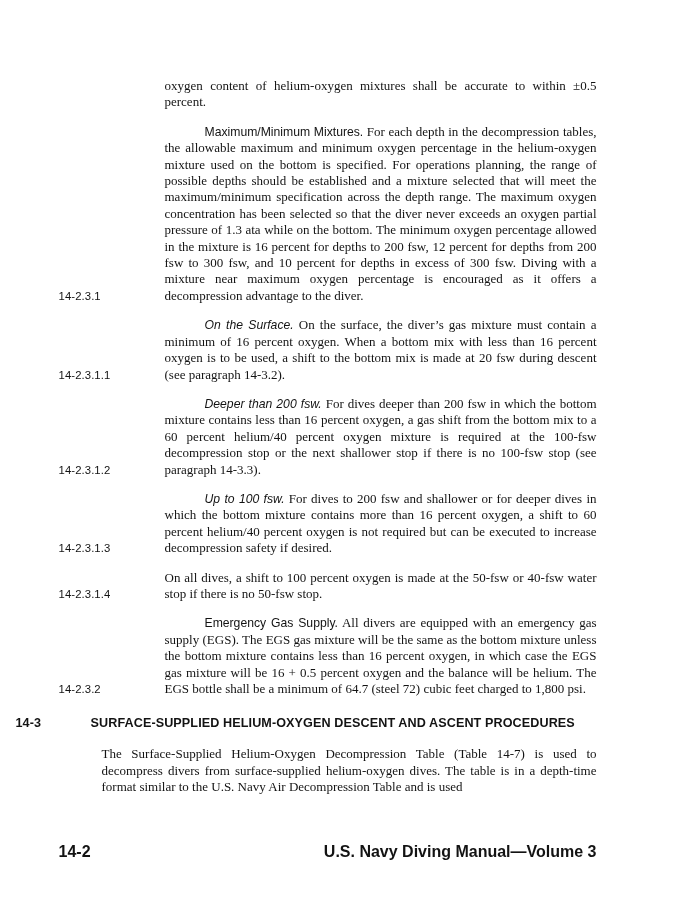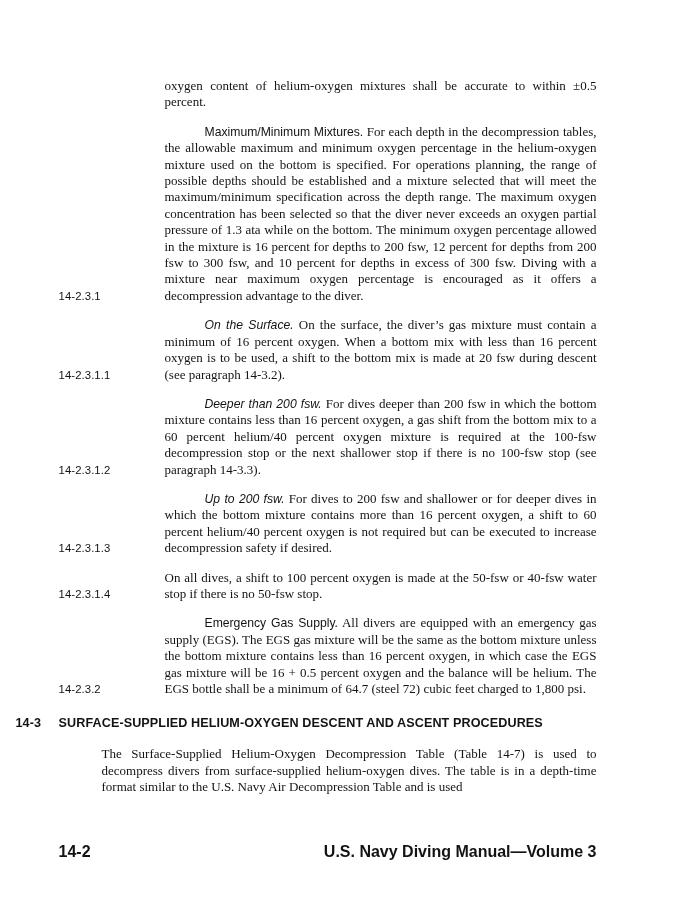--- a/index.html
+++ b/index.html
@@ -60,20 +60,21 @@
   .section-heading {
     display: flex;
     align-items: flex-start;
     margin-top: 18px;
     margin-left: -43px;
     font-family: "Liberation Sans", sans-serif;
     font-weight: bold;
     font-size: 12.6px;
     line-height: 16px;
     letter-spacing: 0.1px;
+    gap: 32px;
   }
 
   .section-heading .heading-num {
     width: 43px;
     flex-shrink: 0;
   }
 
   .closing {
     margin-left: 43px;
     margin-top: 15px;
@@ -116,21 +117,21 @@
   <div class="para">
     <div class="para-num">14-2.3.1.2</div>
     <div class="para-body">
       <p class="body-text"><span class="run-in italic">Deeper than 200 fsw.</span> <span>For dives deeper than 200 fsw in which the bottom mixture contains less than 16 percent oxygen, a gas shift from the bottom mix to a 60 percent helium/40 percent oxygen mixture is required at the 100-fsw decompression stop or the next shallower stop if there is no 100-fsw stop (see paragraph 14-3.3).</span></p>
     </div>
   </div>
 
   <div class="para">
     <div class="para-num">14-2.3.1.3</div>
     <div class="para-body">
-      <p class="body-text"><span class="run-in italic">Up to 200 fsw.</span> <span>For dives to 200 fsw and shallower or for deeper dives in which the bottom mixture contains more than 16 percent oxygen, a shift to 60 percent helium/40 percent oxygen is not required but can be executed to increase decompression safety if desired.</span></p>
+      <p class="body-text"><span class="run-in italic">Up to 100 fsw.</span> <span>For dives to 200 fsw and shallower or for deeper dives in which the bottom mixture contains more than 16 percent oxygen, a shift to 60 percent helium/40 percent oxygen is not required but can be executed to increase decompression safety if desired.</span></p>
     </div>
   </div>
 
   <div class="para">
     <div class="para-num">14-2.3.1.4</div>
     <div class="para-body">
       <p class="body-text">On all dives, a shift to 100 percent oxygen is made at the 50-fsw or 40-fsw water stop if there is no 50-fsw stop.</p>
     </div>
   </div>
 

